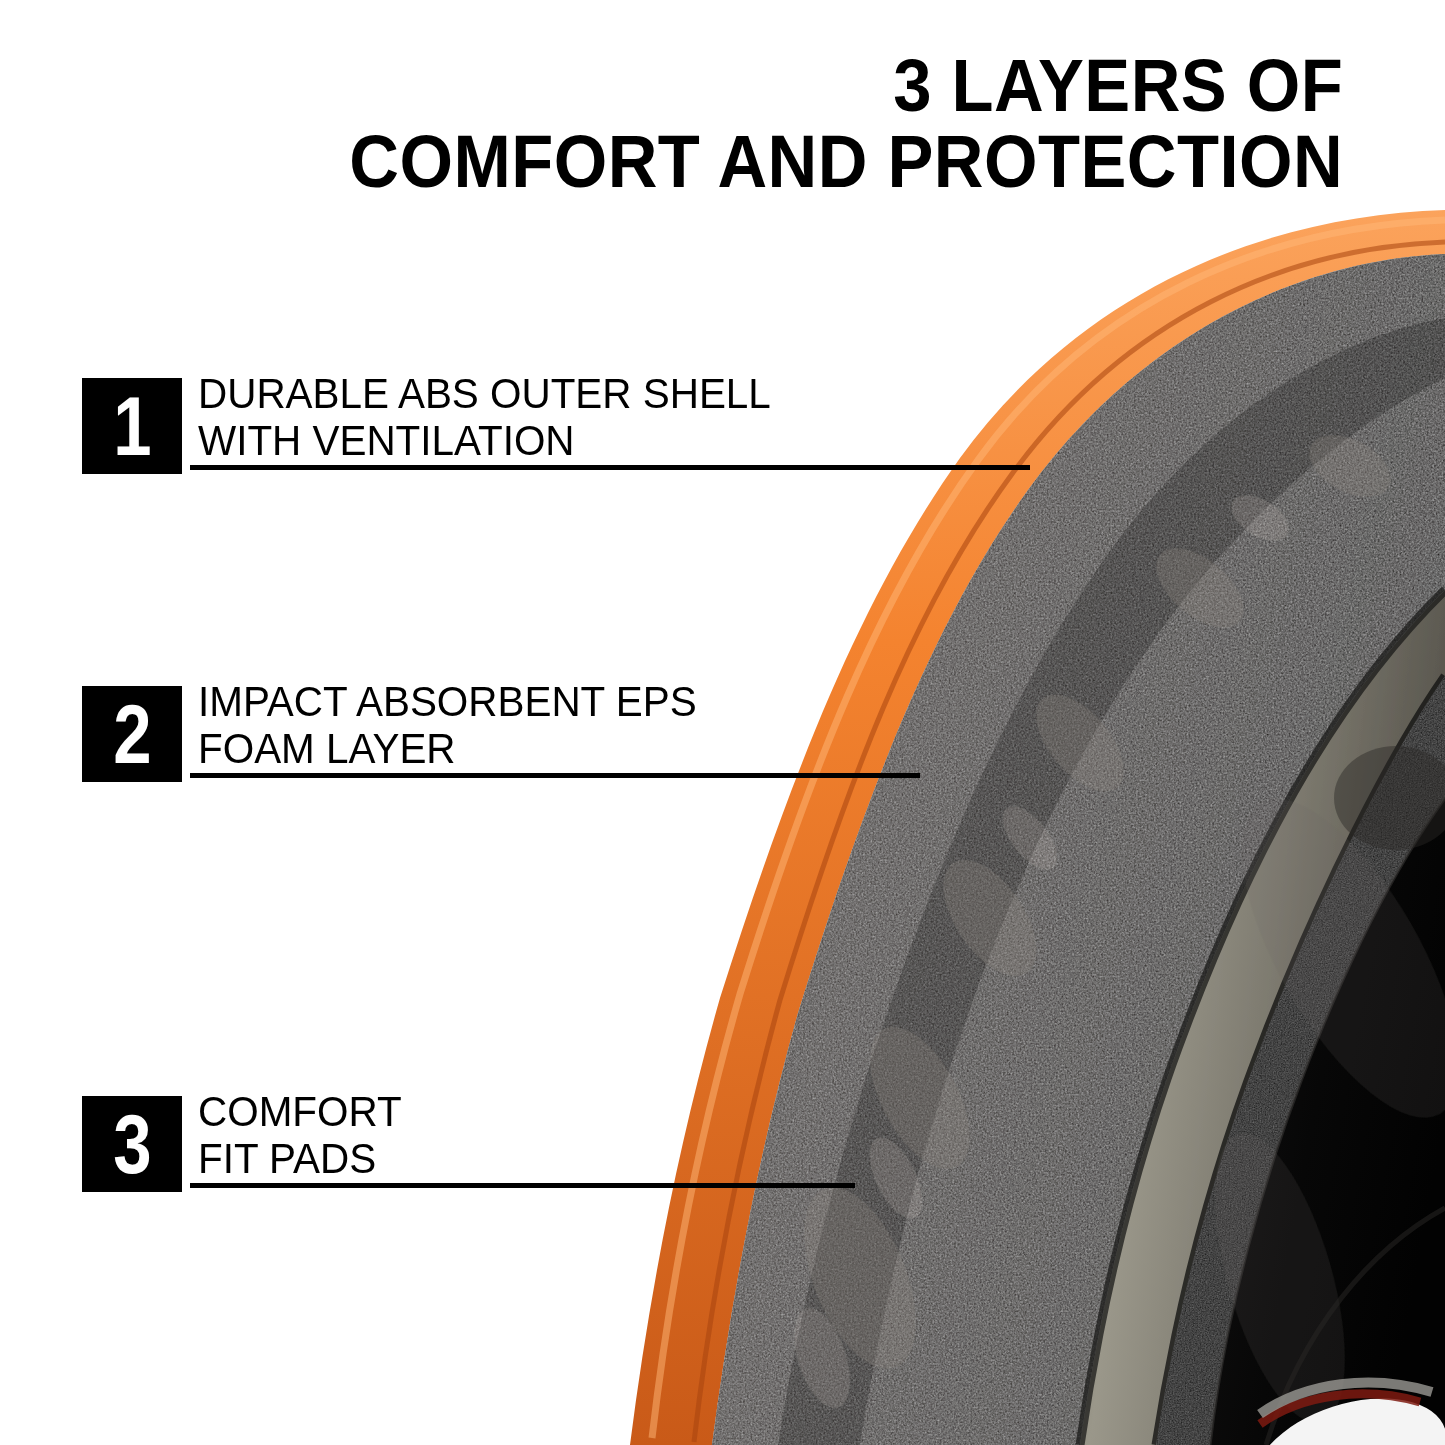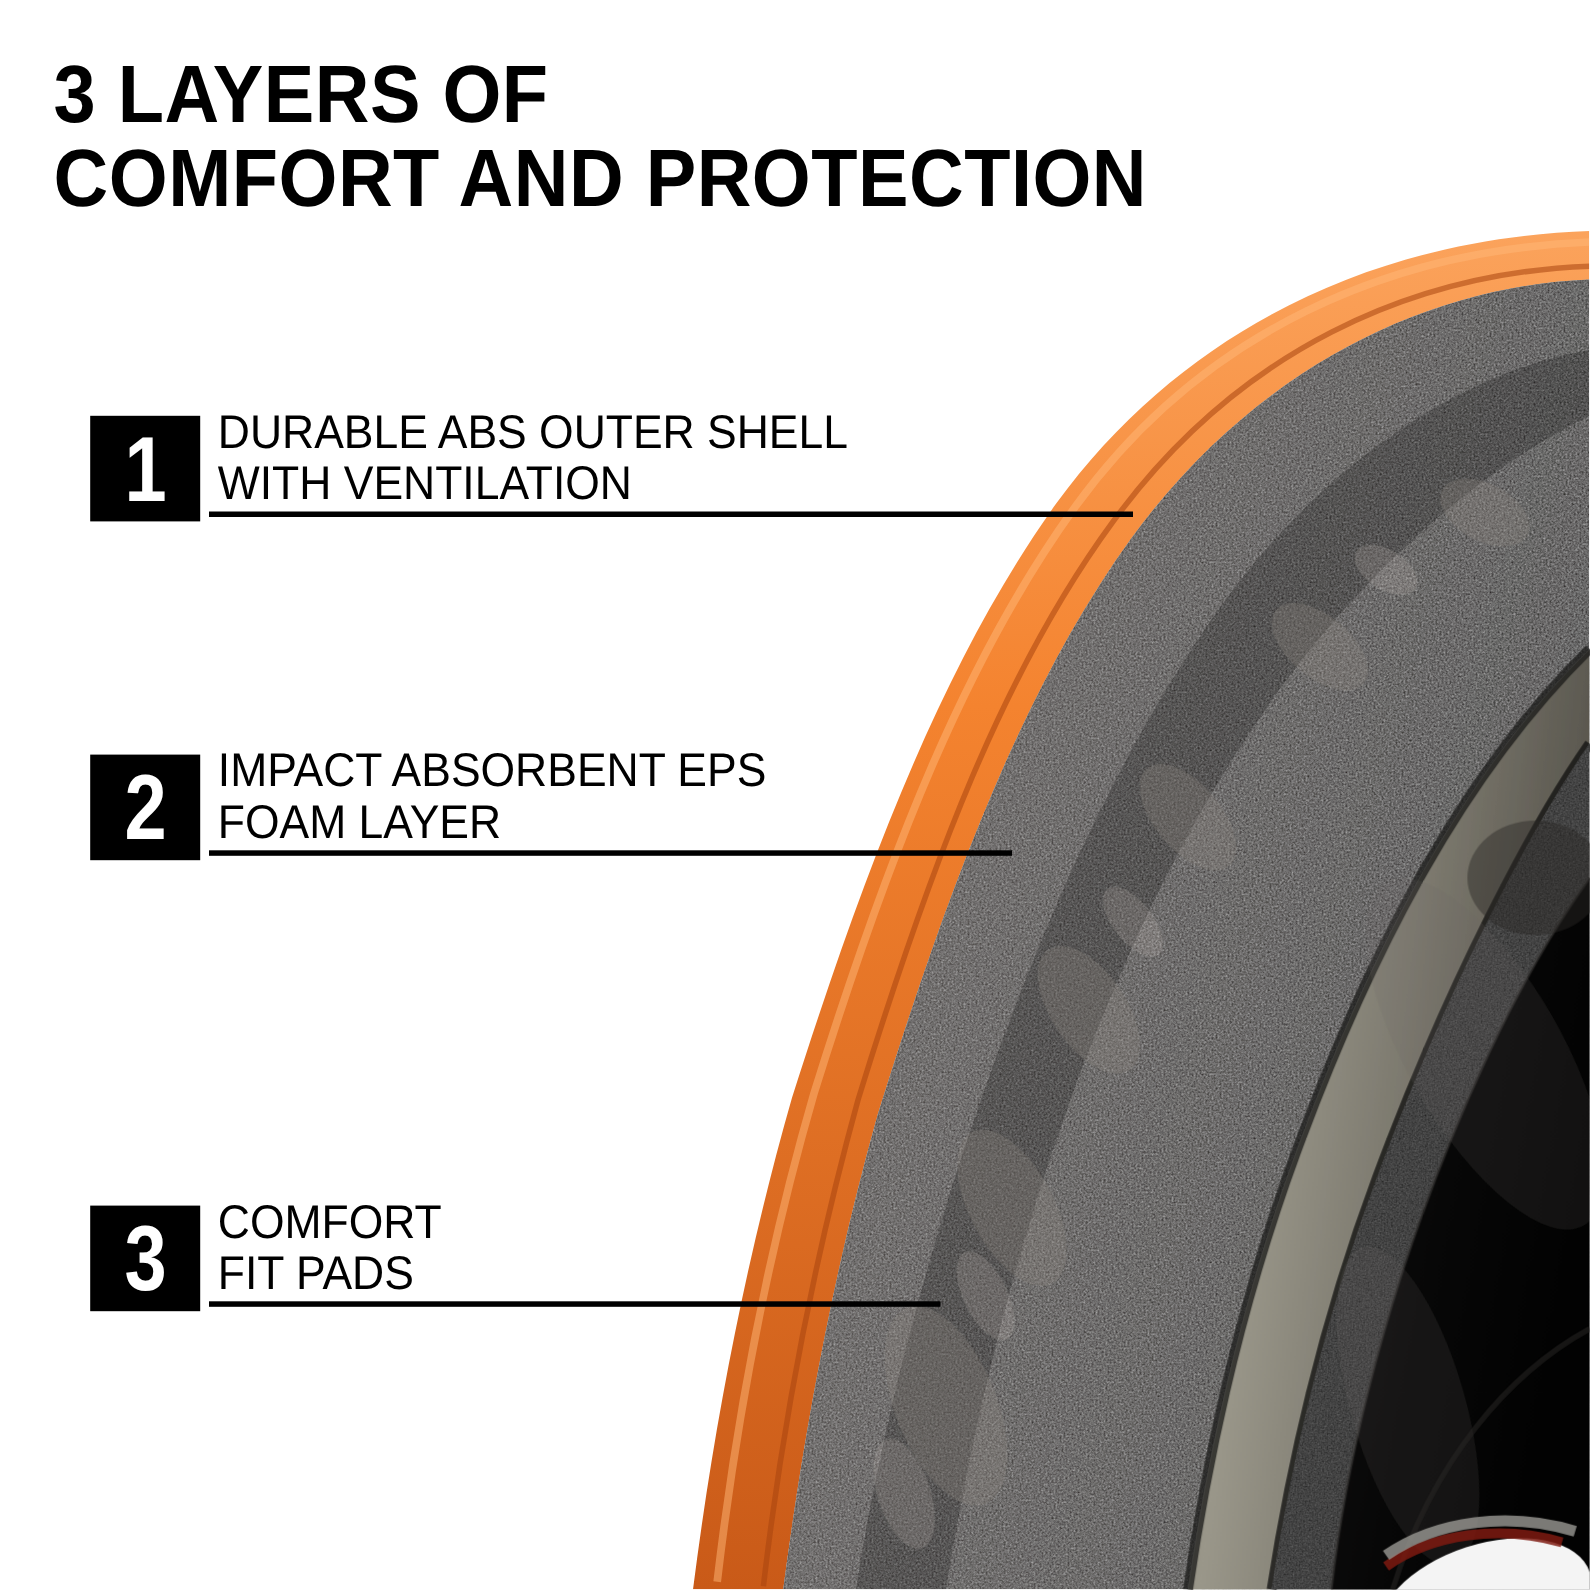--- a/index.html
+++ b/index.html
@@ -17,21 +17,21 @@
     background: #ffffff;
     overflow: hidden;
   }
 
   
   .title-block {
     position: absolute;
     left: 0;
     top: 48px;
     width: 1392px;
-    text-align: left;
+    text-align: right;
     z-index: 40;
   }
   .title-line {
     display: block;
     font-family: "Liberation Sans Narrow", "Liberation Sans", sans-serif;
     font-weight: bold;
     font-size: 74px;
     line-height: 76px;
     letter-spacing: 0.5px;
     color: #000000;

